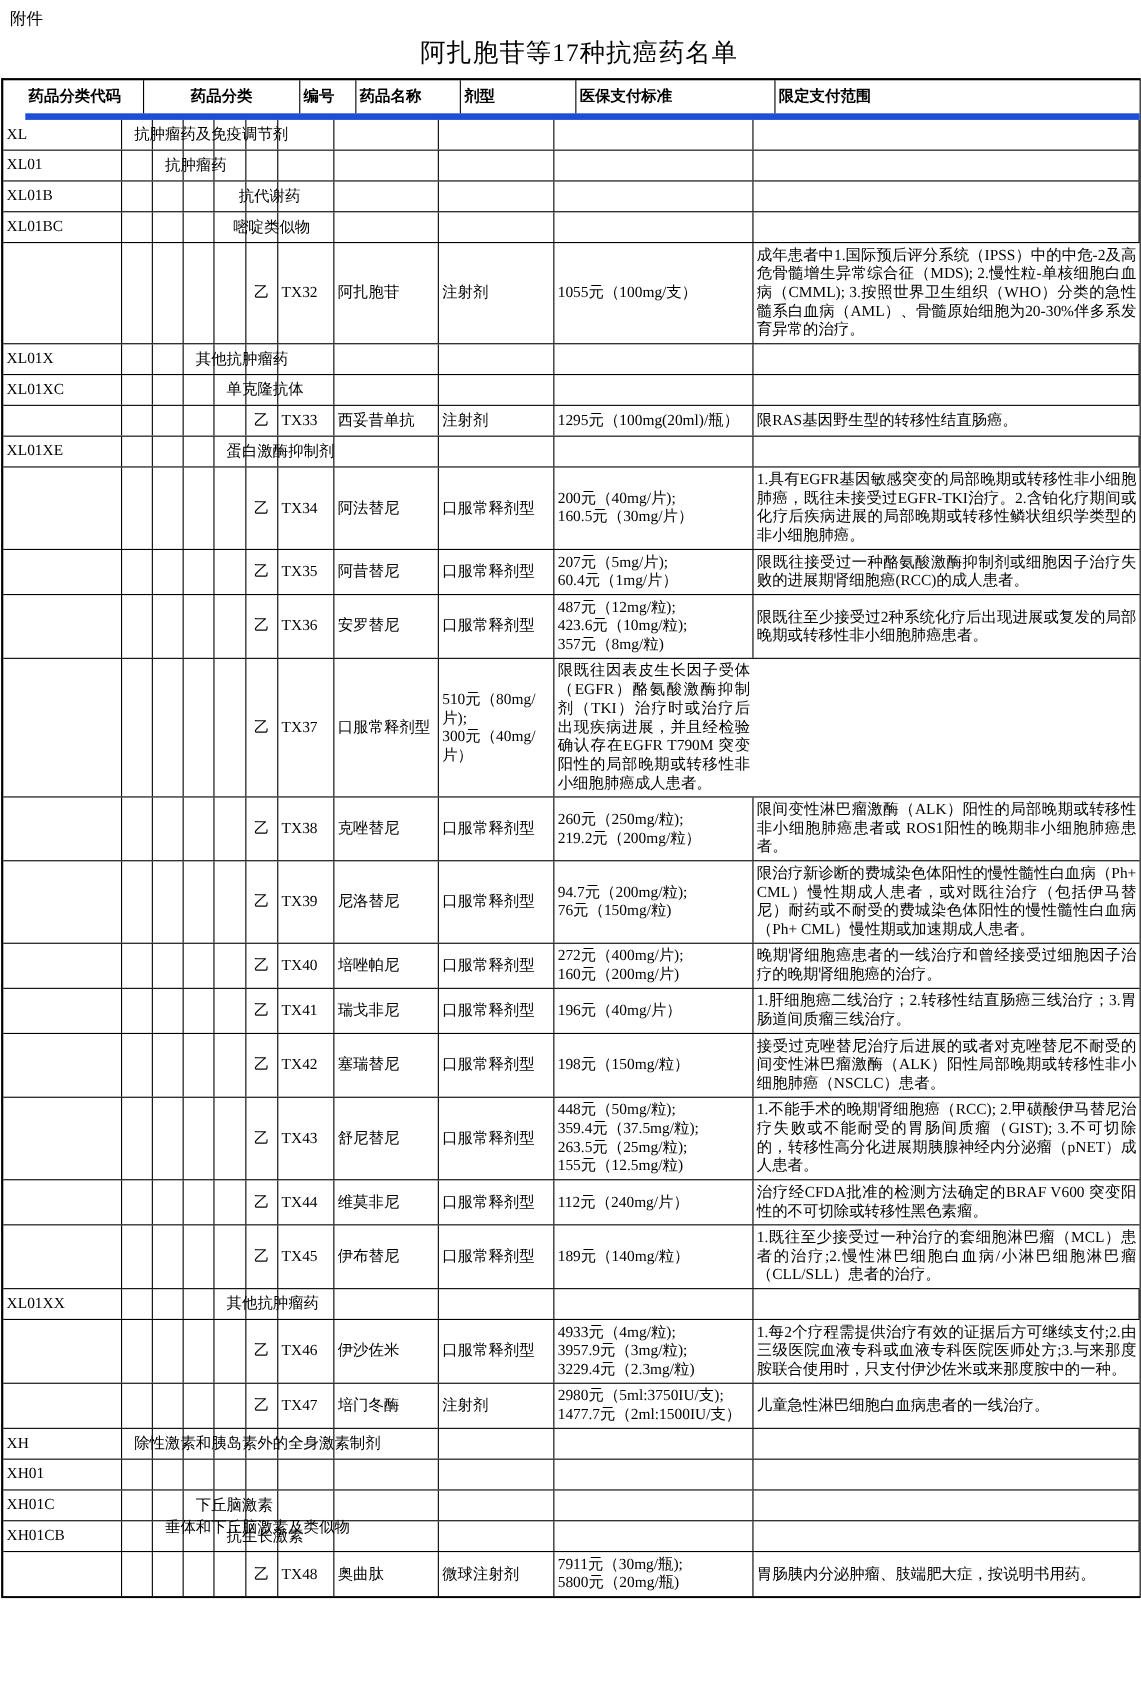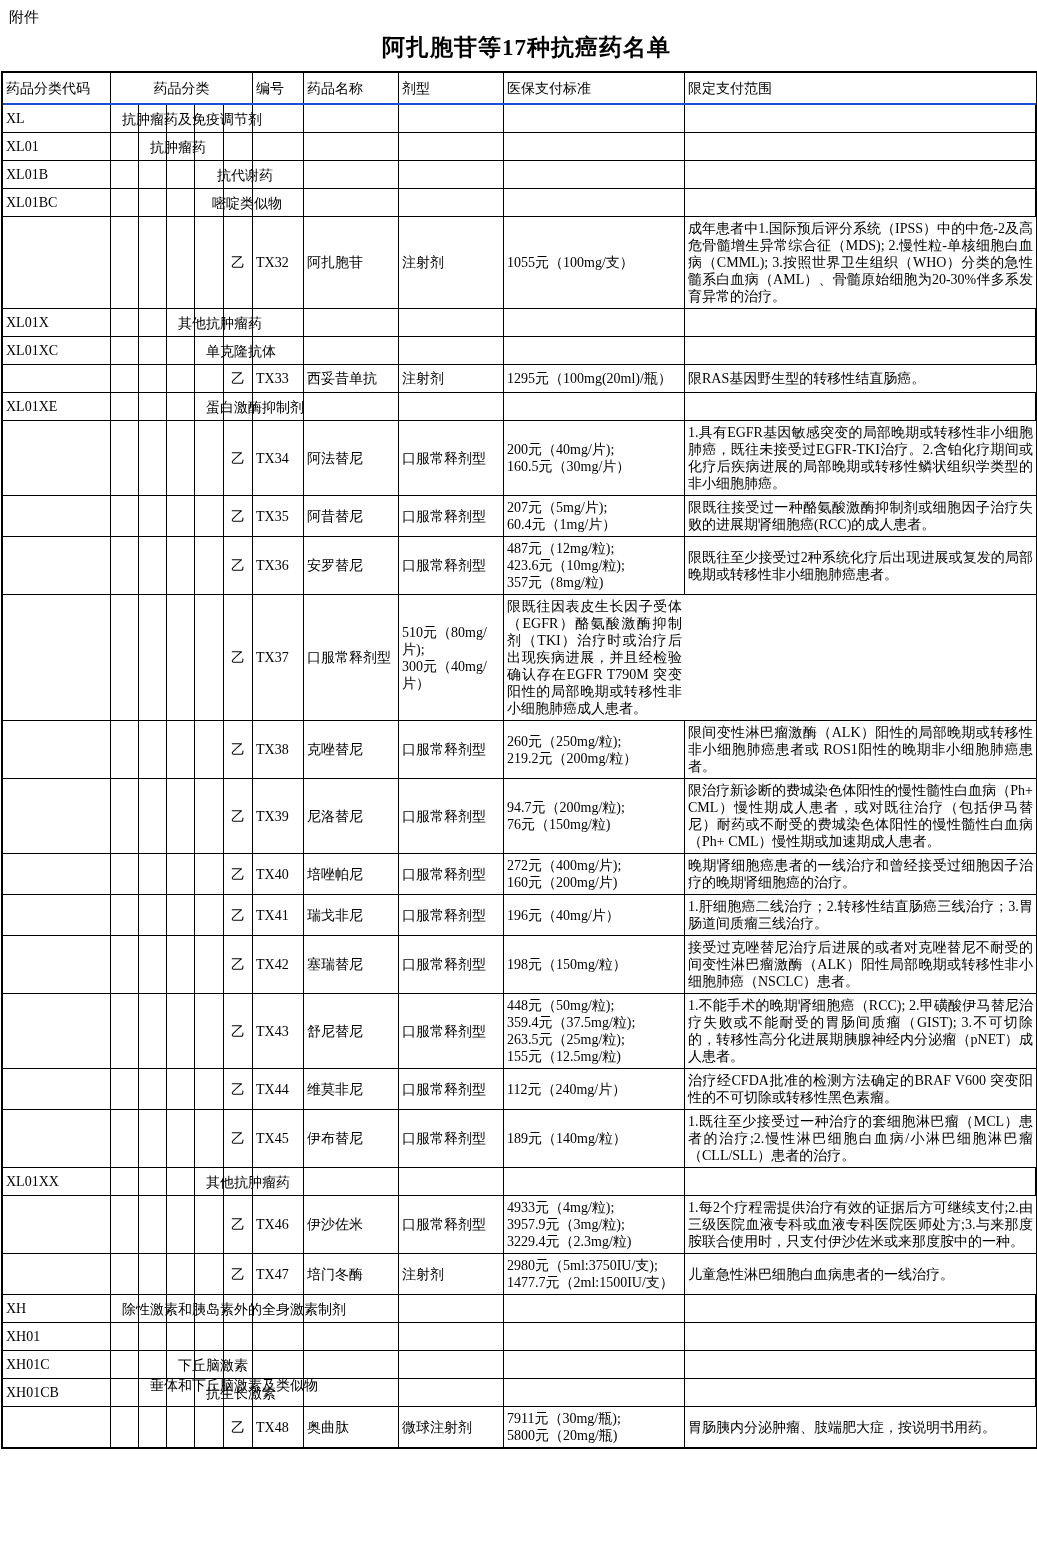--- a/index.html
+++ b/index.html
@@ -8,42 +8,43 @@
     font-family:"Liberation Serif","DejaVu Serif",serif;
     -webkit-font-smoothing:antialiased;
   }
   .attachment{
     position:absolute;top:8px;left:9px;
     font-size:15px;
   }
   .title{
     text-align:center;
     font-size:23px;
-    font-weight:bold;
+    font-weight:normal;
     margin:32px 0 8px 16px;
     letter-spacing:1px;
   }
   .tbl{
     margin-left:1px;
     width:1033px;
     border:2px solid #000;
   }
   .row{
     position:relative;
     display:grid;
     grid-template-columns:108px 28px 28px 28px 29px 29px 51px 95px 105px 181px 1fr;
     border-bottom:1px solid #000;
     min-height:27px;
   }
   .row:last-child{border-bottom:none;}
   .row.hdr{
     grid-template-columns:108px 142px 51px 95px 105px 181px 1fr;
-    border-bottom:2px solid #1d4ed8;
+    border-bottom:6px solid #1d4ed8;
     min-height:30px;
-    font-weight:normal;
+    font-weight:bold;
+    margin-left:20px;
   }
   .cell{
     border-right:1px solid #000;
     padding:3px 3px;
     font-size:14px;
     line-height:17px;
     display:flex;
     align-items:center;
     overflow:visible;
   }

